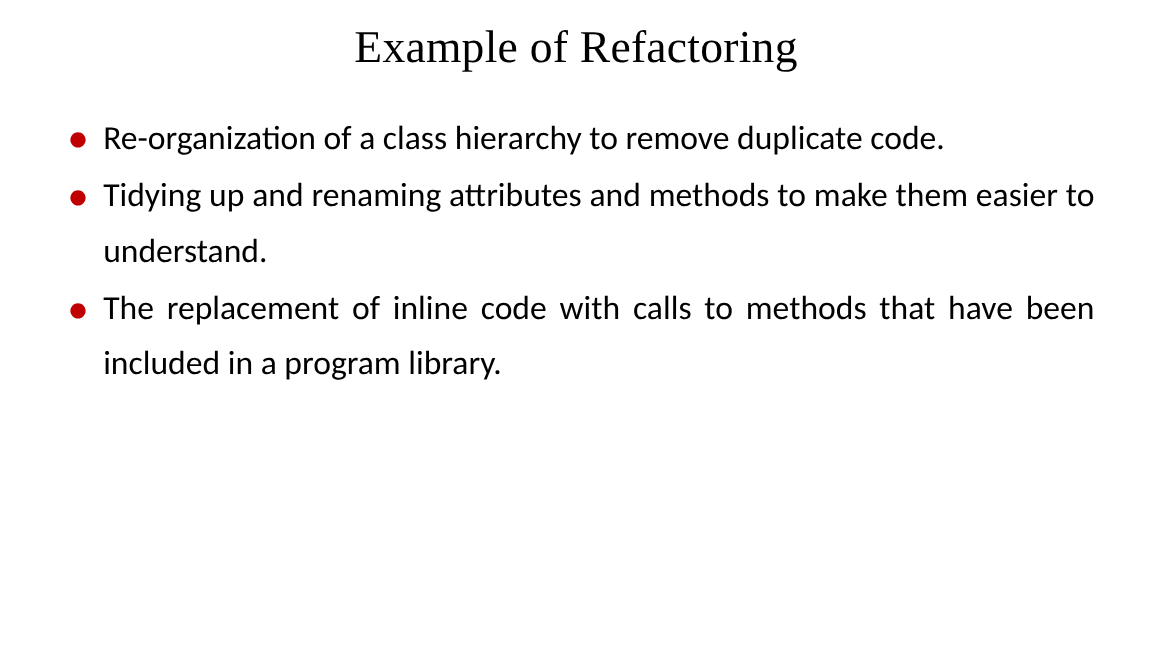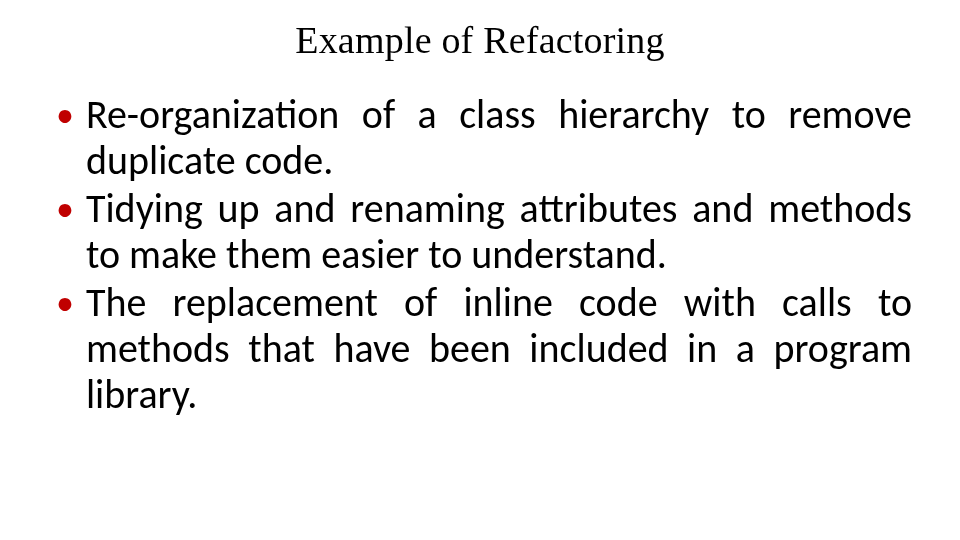--- a/index.html
+++ b/index.html
@@ -29,21 +29,21 @@
     margin-bottom: 2px;
   }
   .dot {
     color: #C00000;
     font-size: 36px;
     line-height: 46px;
     margin-right: 12px;
     flex: 0 0 auto;
   }
   .text {
-    font-size: 40px;
+    font-size: 28px;
     line-height: 46px;
     color: #000;
     text-align: justify;
     text-justify: inter-word;
     flex: 1 1 auto;
   }
 </style>
 </head>
 <body>
 

